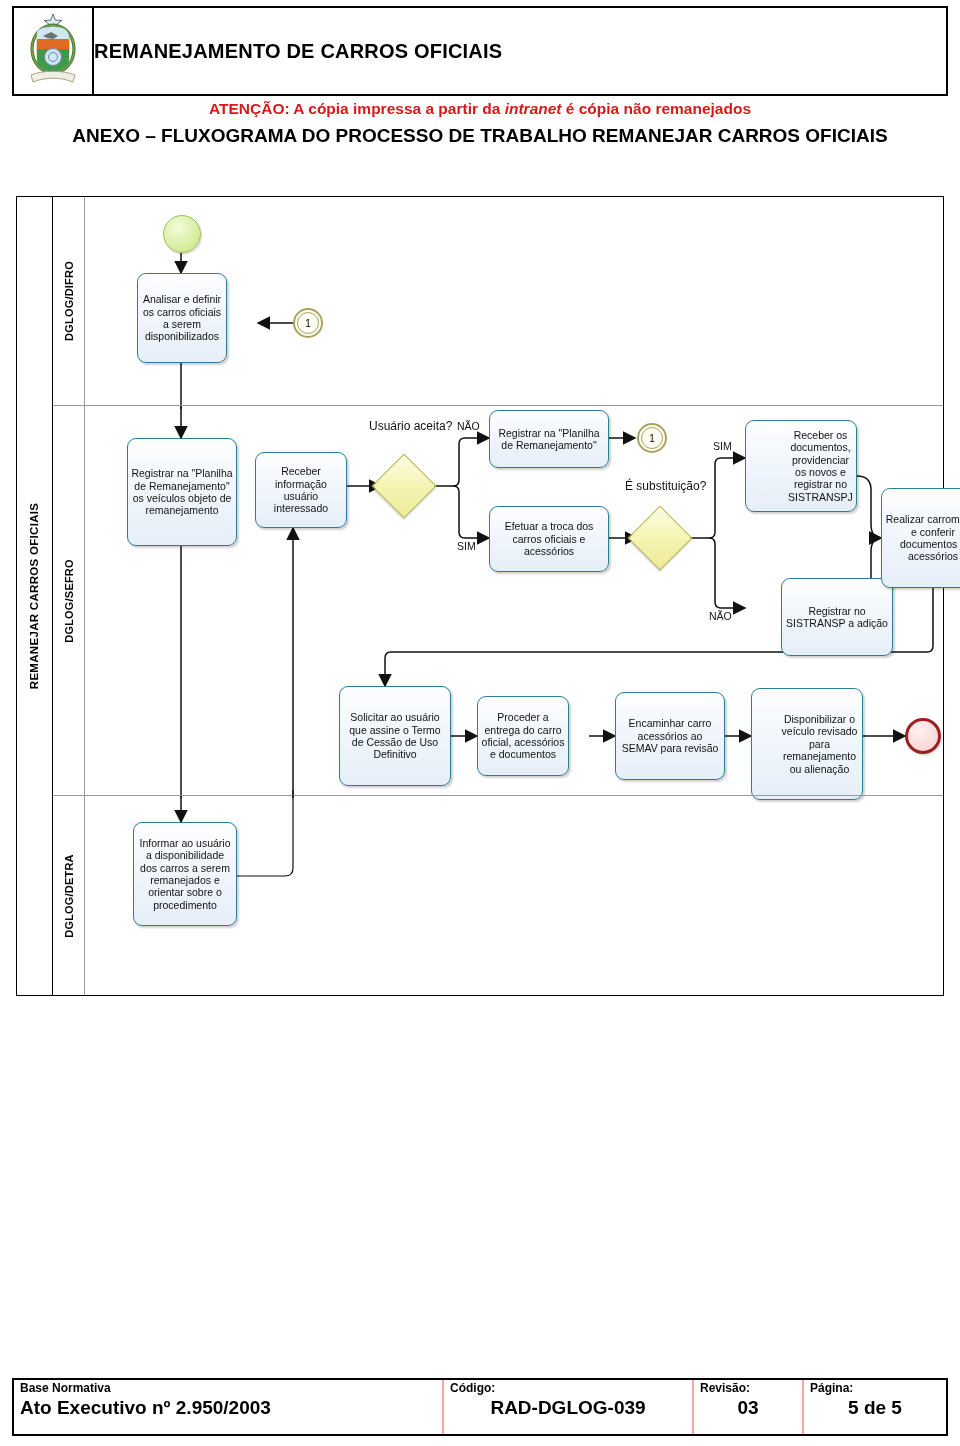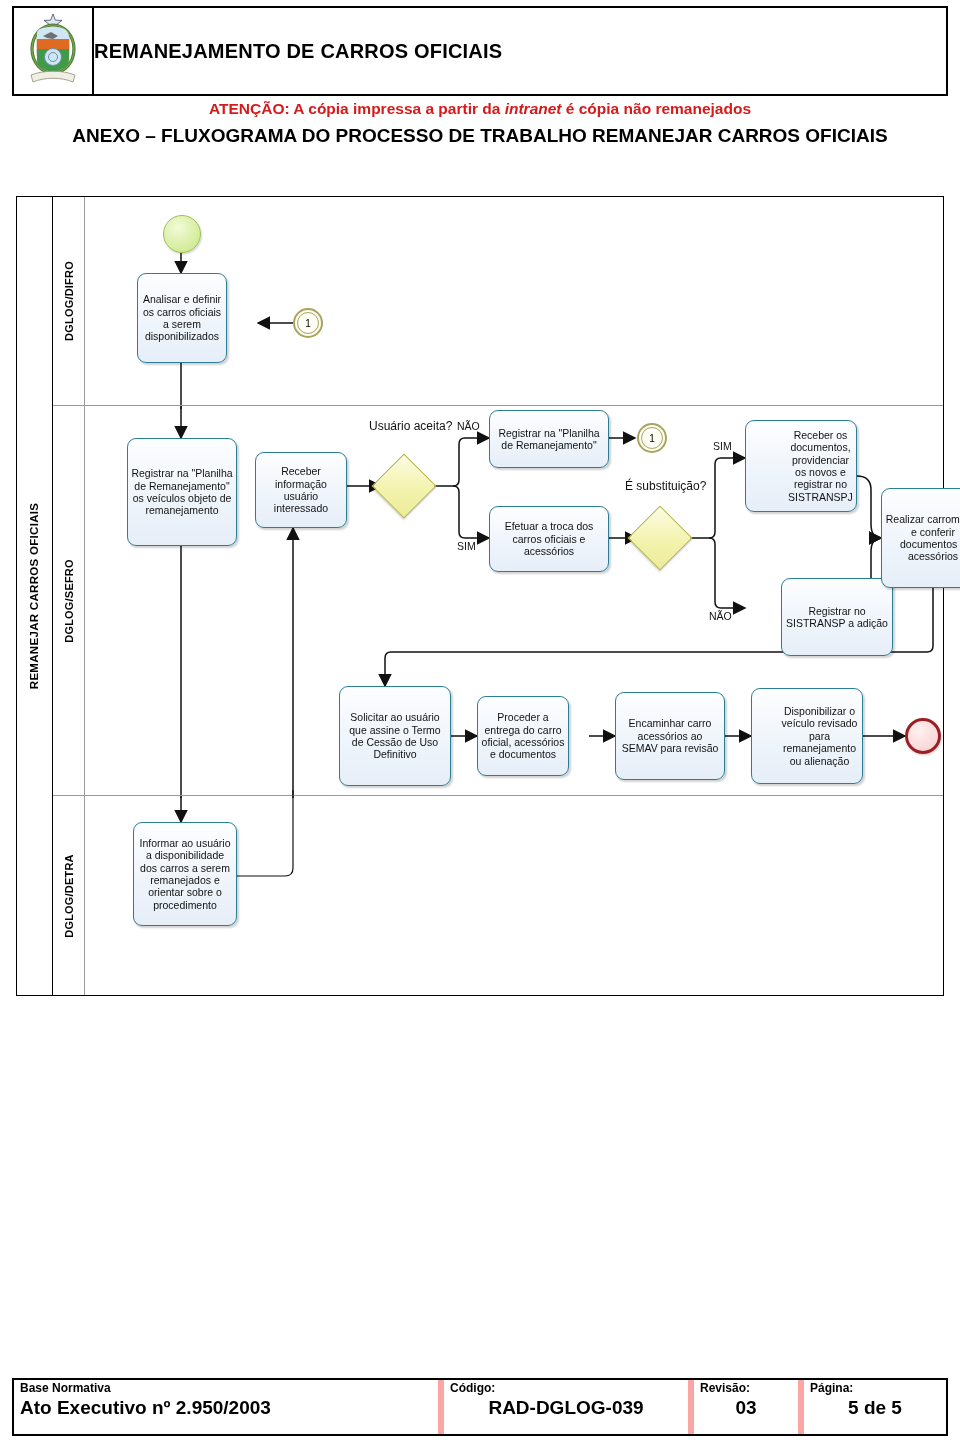--- a/index.html
+++ b/index.html
@@ -112,21 +112,21 @@
     line-height:1.15;white-space:nowrap;
   }
   svg.wires{position:absolute;left:0;top:0;width:100%;height:100%;overflow:visible;}
 
   
   .ftr{
     position:absolute;left:12px;top:1378px;width:936px;height:58px;
     border:2px solid #000;box-sizing:border-box;display:flex;
   }
   .ftr-cell{
-    border-right:6px solid #fca5a5;box-sizing:border-box;
+    border-right:2px solid #fca5a5;box-sizing:border-box;
     padding:2px 6px 0 6px;display:flex;flex-direction:column;
   }
   .ftr-cell:last-child{border-right:none;}
   .c-base{width:430px;}
   .c-cod{width:250px;}
   .c-rev{width:110px;}
   .c-pag{flex:1;}
   .ftr-h{font-size:12px;font-weight:bold;line-height:1.1;}
   .ftr-v{font-size:19px;font-weight:bold;line-height:1.35;}
   .c-base .ftr-v{text-align:left;}
@@ -286,21 +286,21 @@
           <div class="task" style="left:660px;top:172px;width:112px;height:78px;margin-left:36px;">Registrar no SISTRANSP a adição</div>
 
           <div class="task" style="left:796px;top:82px;width:104px;height:100px;">Realizar carrometria e conferir documentos e acessórios</div>
 
           <div class="task" style="left:254px;top:280px;width:112px;height:100px;">Solicitar ao usuário que assine o Termo de Cessão de Uso Definitivo</div>
 
           <div class="task" style="left:392px;top:290px;width:92px;height:80px;">Proceder a entrega do carro oficial, acessórios e documentos</div>
 
           <div class="task" style="left:530px;top:286px;width:110px;height:88px;">Encaminhar carro acessórios ao SEMAV para revisão</div>
 
-          <div class="task" style="left:666px;top:282px;width:112px;height:96px;padding-left:28px;">Disponibilizar o veículo revisado para remanejamento ou alienação</div>
+          <div class="task" style="left:666px;top:282px;width:112px;height:112px;padding-left:28px;">Disponibilizar o veículo revisado para remanejamento ou alienação</div>
 
           <div class="ev-end" style="left:820px;top:312px;"></div>
 
         </div>
       </div>
 
       <div class="lane" style="top:598px;height:200px;">
         <div class="lane-label">
           <span>DGLOG/DETRA</span>
         </div>

